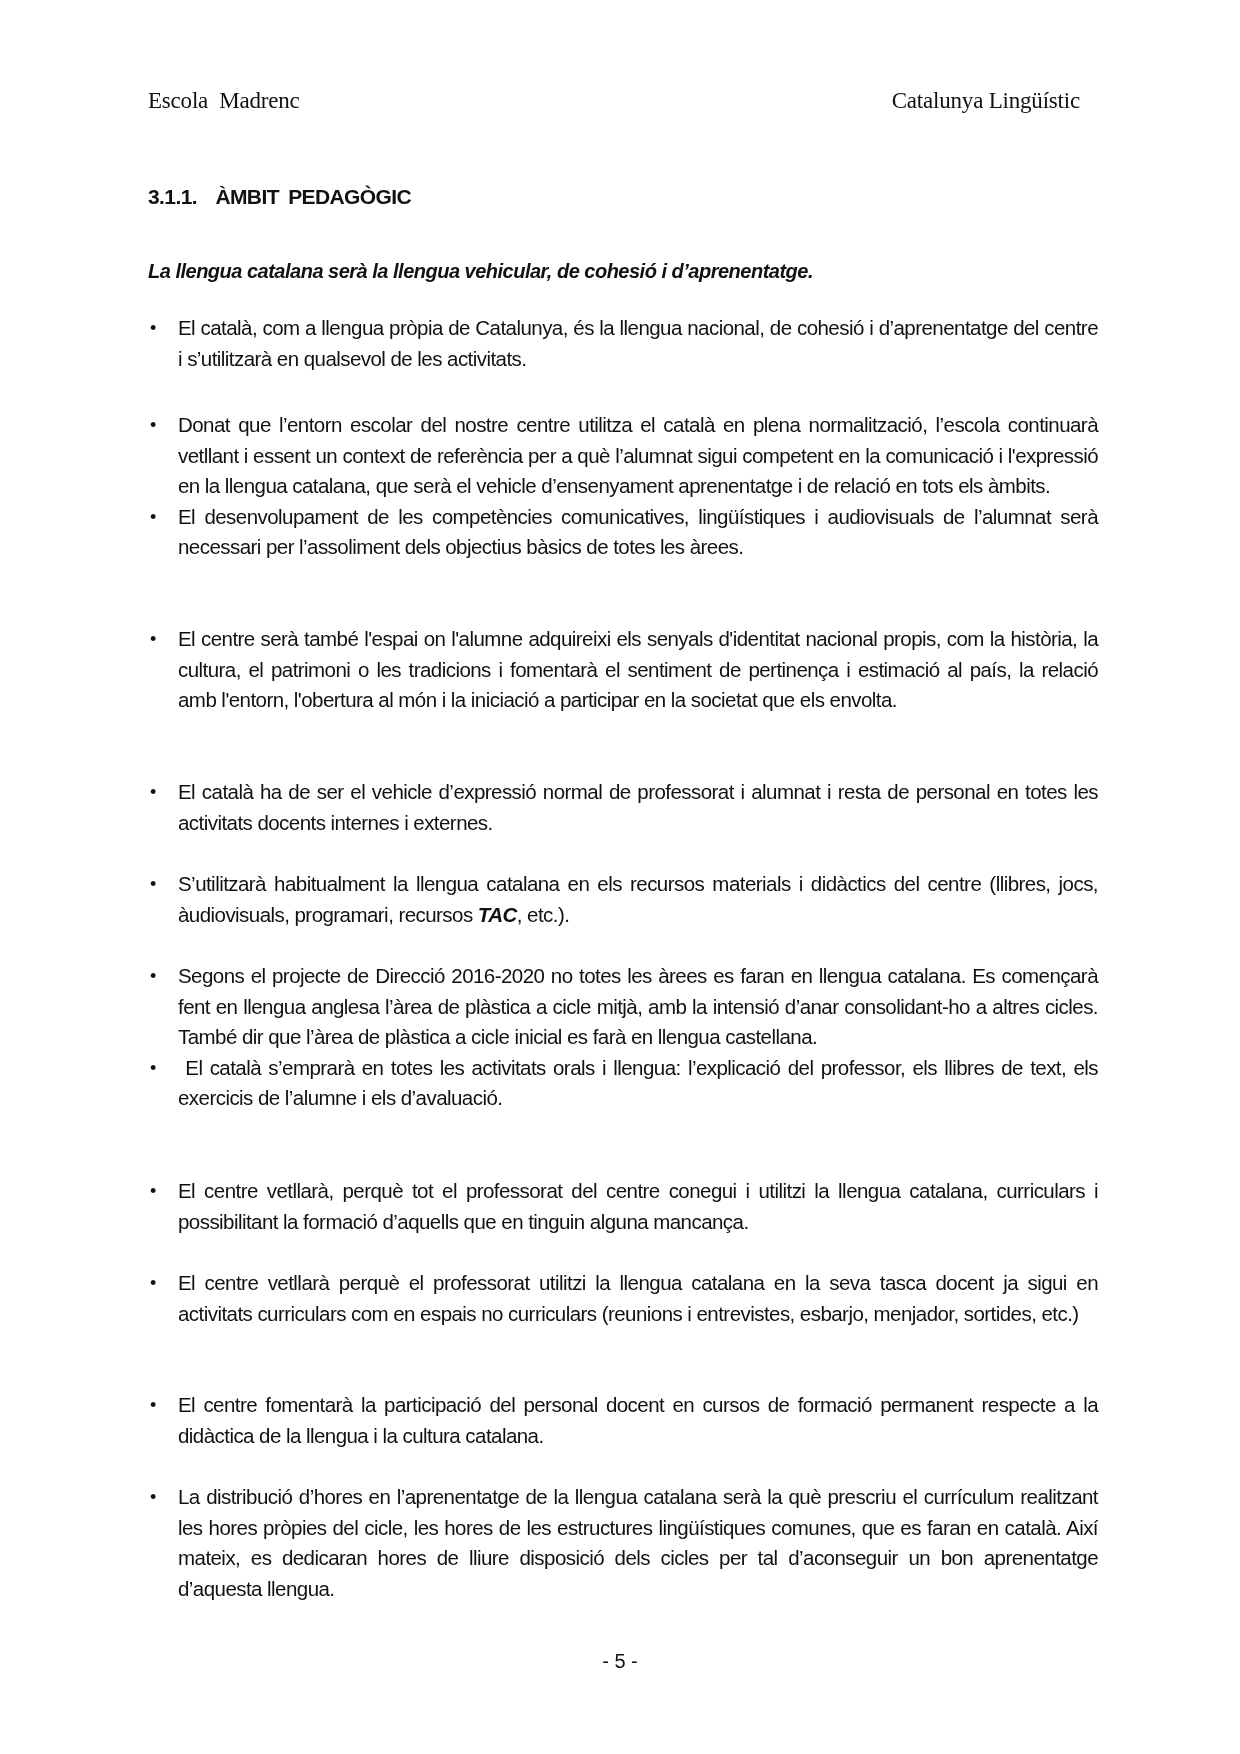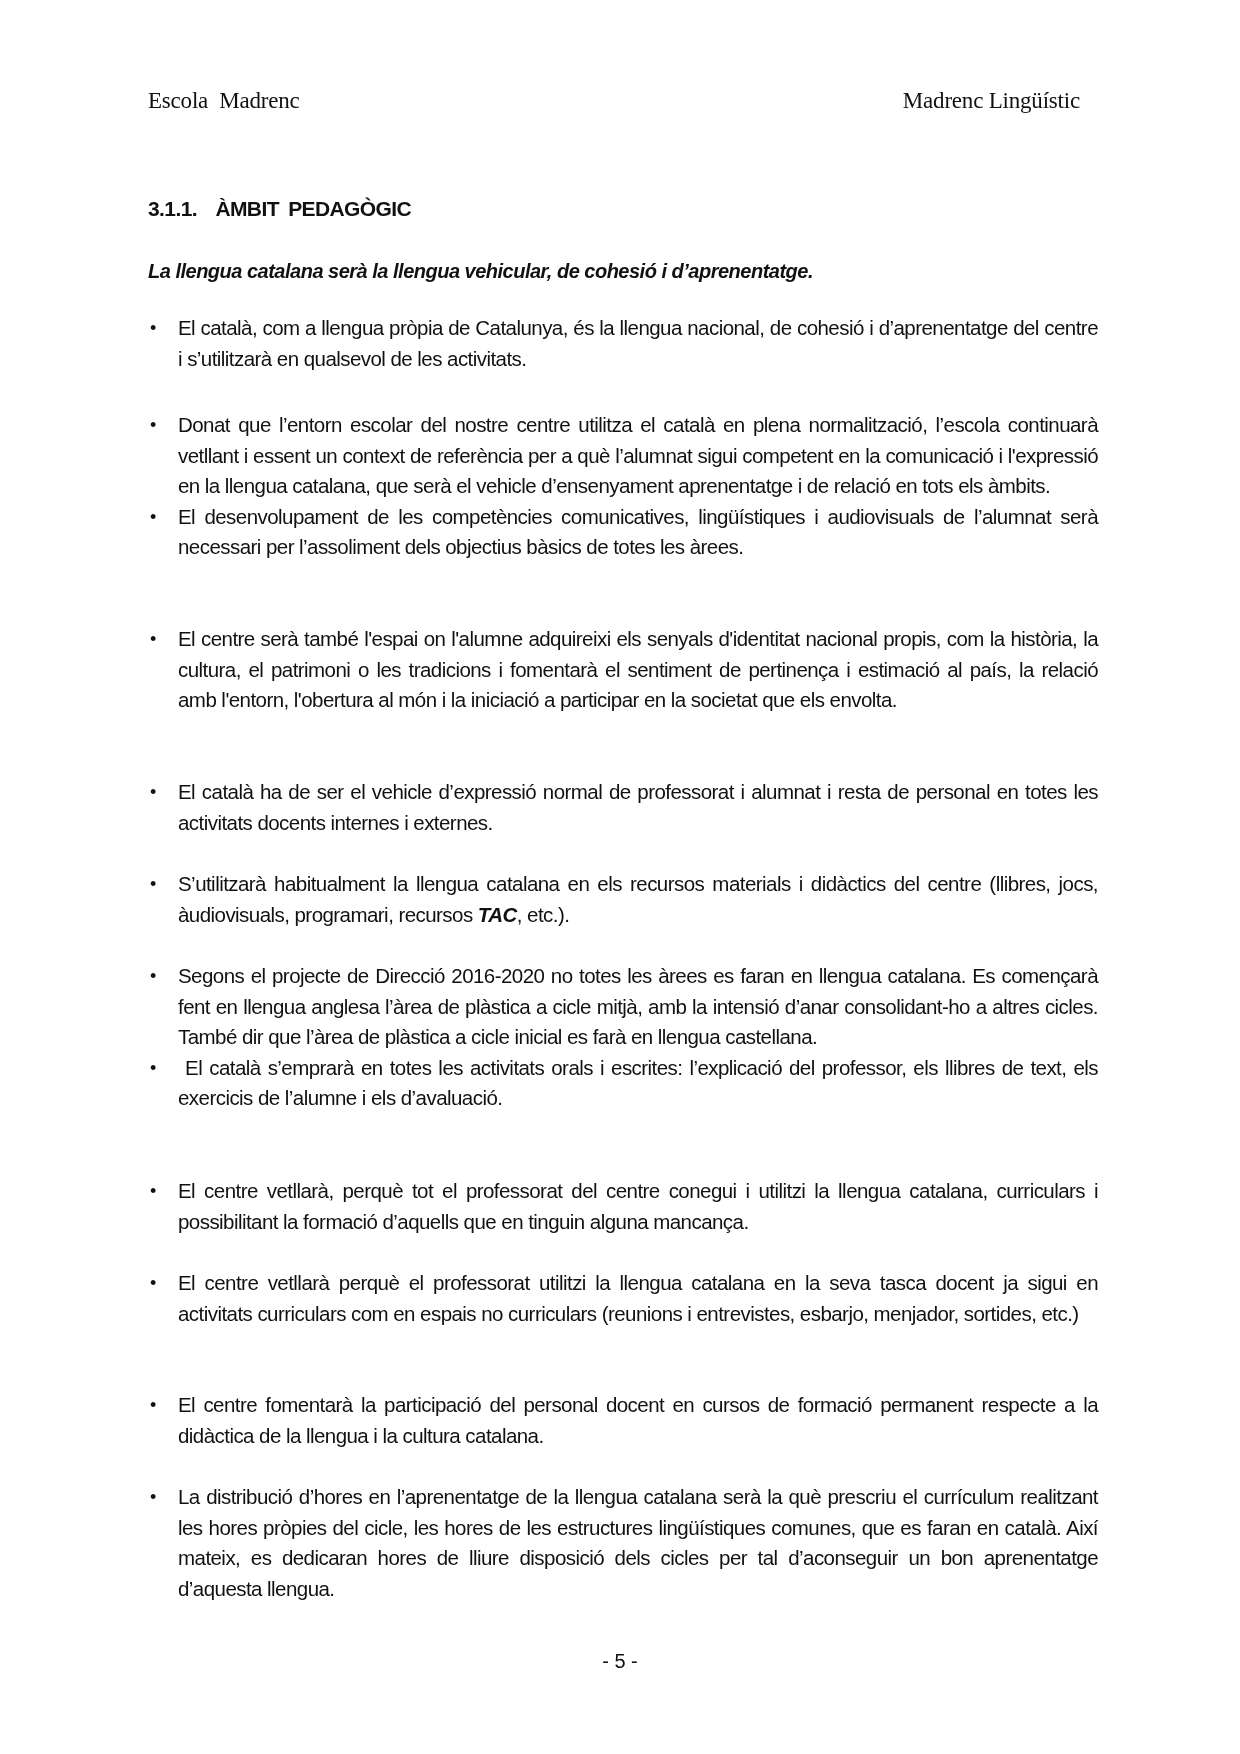--- a/index.html
+++ b/index.html
@@ -21,21 +21,21 @@
       right: 160px;
       display: flex;
       justify-content: space-between;
       font-family: "Liberation Serif", serif;
       font-size: 23px;
       letter-spacing: -0.2px;
       gap: 28px;
     }
     .section-heading {
       position: absolute;
-      top: 197px;
+      top: 185px;
       left: 148px;
       font-family: "Liberation Sans", sans-serif;
       font-weight: bold;
       font-size: 21px;
       letter-spacing: -0.6px;
       word-spacing: 4px;
       text-align: right;
     }
     .subtitle {
       position: absolute;
@@ -80,21 +80,21 @@
       font-family: "Liberation Sans", sans-serif;
       font-size: 20px;
     }
     em.tac { font-style: italic; font-weight: bold; }
   </style>
 </head>
 <body>
 
 <div class="page-header">
   <span style="white-space:pre;">Escola  Madrenc</span>
-  <span>Madrenc Lingüístic</span>
+  <span>Catalunya Lingüístic</span>
 </div>
 
 <div class="section-heading" style="white-space:pre;">3.1.1.  ÀMBIT PEDAGÒGIC</div>
 
 <div class="subtitle">La llengua catalana serà la llengua vehicular, de cohesió i d’aprenentatge.</div>
 
 <ul class="bullet-list" style="top:313px;">
   <li class="bullet-item">
     <span class="bullet">•</span>
     <span>El català, com a llengua pròpia de Catalunya, és la llengua nacional, de cohesió i d’aprenentatge del centre i s’utilitzarà en qualsevol de les activitats.</span>
@@ -133,21 +133,21 @@
   </li>
 </ul>
 
 <ul class="bullet-list" style="top:961px;">
   <li class="bullet-item">
     <span class="bullet">•</span>
     <span>Segons el projecte de Direcció 2016-2020  no totes les àrees es faran en llengua catalana. Es començarà fent en llengua anglesa l’àrea de plàstica a cicle mitjà, amb la intensió d’anar consolidant-ho a altres cicles. També dir que l’àrea de plàstica a cicle inicial es farà en llengua castellana.</span>
   </li>
   <li class="bullet-item">
     <span class="bullet">•</span>
-    <span style="white-space:pre-wrap;"> El català s’emprarà en totes les activitats orals i escrites: l’explicació del professor, els llibres de text, els exercicis de l’alumne i els d’avaluació.</span>
+    <span style="white-space:pre-wrap;"> El català s’emprarà en totes les activitats orals i llengua: l’explicació del professor, els llibres de text, els exercicis de l’alumne i els d’avaluació.</span>
   </li>
 </ul>
 
 <ul class="bullet-list" style="top:1176px;">
   <li class="bullet-item">
     <span class="bullet">•</span>
     <span>El centre vetllarà, perquè tot el professorat del centre conegui i utilitzi la llengua catalana, curriculars i possibilitant la formació d’aquells que en tinguin alguna mancança.</span>
   </li>
 </ul>
 

